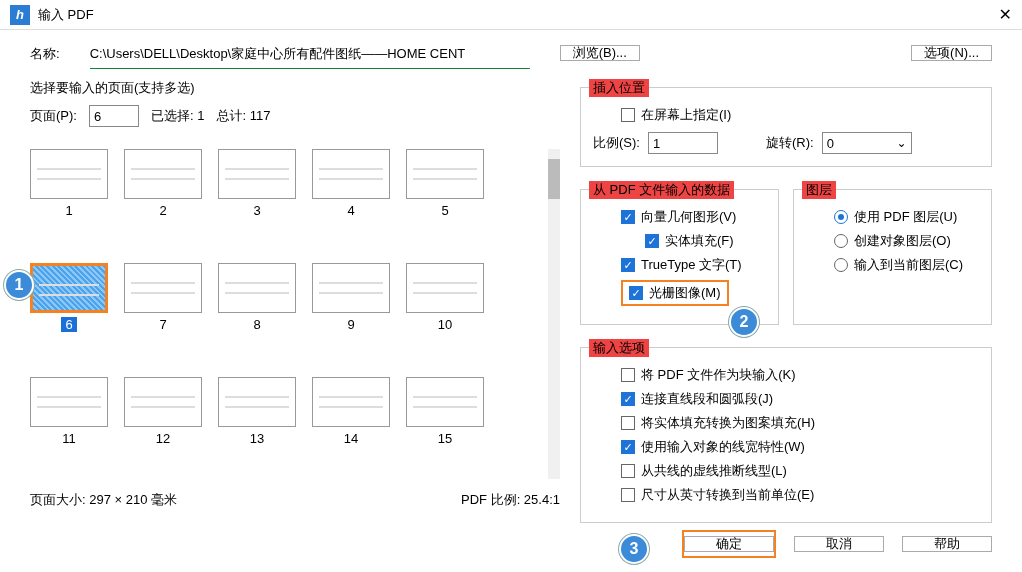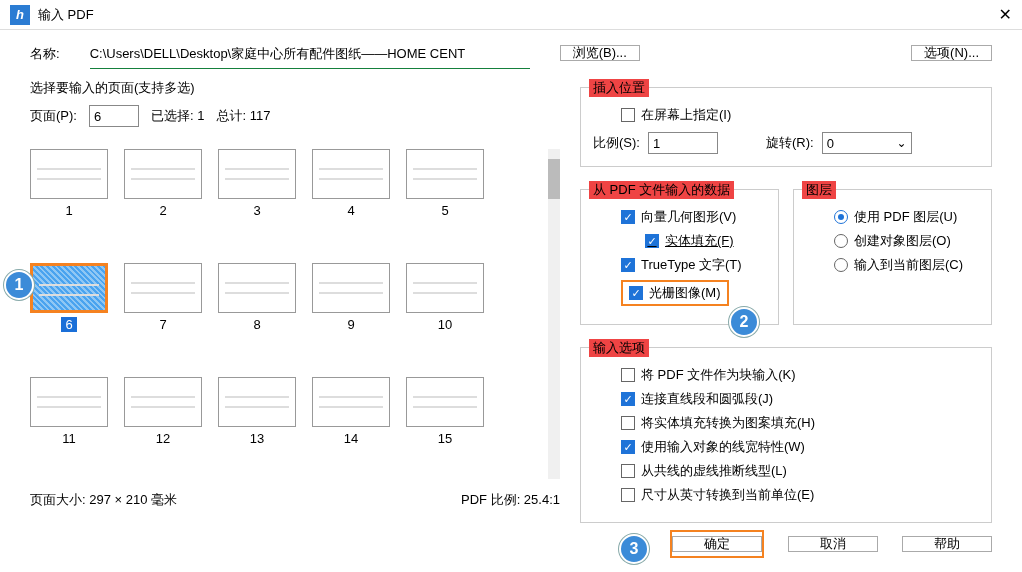--- a/index.html
+++ b/index.html
@@ -27,36 +27,36 @@
 .thumb .timg::after { left: 6px; right: 6px; top: 28px; height: 2px; }
 .thumb.selected .timg { border: 3px solid #f58220; background: repeating-linear-gradient(45deg,#4aa3ef,#4aa3ef 2px,#8fc7f4 2px,#8fc7f4 4px); }
 .thumb.selected .tlabel { background: #1a6fd8; color: #fff; padding: 0 4px; }
 .scrollb { position: absolute; right: 0; top: 0; width: 12px; height: 100%; background: #f0f0f0; }
 .scrollb .handle { position: absolute; top: 10px; width: 12px; height: 40px; background: #bbb; }
 .footerline { margin-top: 12px; display: flex; }
 .footerline .r { margin-left: auto; }
 .group { border: 1px solid #ccc; margin: 8px 0 14px 0; padding: 12px; position: relative; }
 .group .legend { position: absolute; top: -9px; left: 8px; background: #ef4444; padding: 0 4px; }
 .opt { display: flex; align-items: center; gap: 6px; margin: 6px 0; padding-left: 28px; }
-.opt.indent { margin-left: 24px; text-decoration: underline; }
+.opt.indent { margin-left: 24px; }
 .chk { width: 14px; height: 14px; border: 1px solid #666; display: inline-flex; align-items: center; justify-content: center; }
 .chk.on { background: #1e73d8; border-color: #1e73d8; color: #fff; }
 .chk.on::after { content: "✓"; font-size: 11px; line-height: 1; }
 .radio { width: 14px; height: 14px; border: 1px solid #666; border-radius: 50%; display: inline-flex; align-items: center; justify-content: center; }
 .radio.on::after { content: ""; width: 6px; height: 6px; background: #1e73d8; border-radius: 50%; }
 .radio.on { border-color: #1e73d8; }
 .insertpos-row { display: flex; align-items: center; gap: 8px; }
 .scale-input { width: 70px; height: 22px; border: 1px solid #888; padding: 0 4px; }
 .rot-select { width: 90px; height: 22px; border: 1px solid #888; padding: 0 4px; display: inline-flex; align-items: center; justify-content: space-between; }
 .rot-select::after { content: "⌄"; font-size: 12px; }
 .two-col { display: flex; gap: 14px; }
 .two-col .group { flex: 1; }
 .raster-hl { border: 2px solid #f58220; padding: 2px 6px; display: inline-flex; align-items: center; gap: 6px; }
 .callout { position: absolute; width: 30px; height: 30px; border-radius: 50%; background: #3b8bd8; border: 2px solid #fff; box-shadow: 0 0 0 1px #8aa; color: #fff; display: flex; align-items: center; justify-content: center; font-size: 16px; font-weight: bold; }
-.footer-btns { position: absolute; right: 30px; bottom: 14px; display: flex; gap: 24px; align-items: center; }
+.footer-btns { position: absolute; right: 30px; bottom: 14px; display: flex; gap: 18px; align-items: center; }
 .footer-btns .btn { width: 90px; justify-content: center; }
 .ok-hl { border: 2px solid #f58220; padding: 0; height: 28px; display: inline-flex; align-items: center; justify-content: center; }
 .ok-hl .btn { border: 1px solid #aaa; width: 90px; }
 </style>
 </head>
 <body>
 
 <div class="titlebar">
   <div class="icon">h</div>
   <div class="title">输入 PDF</div>

